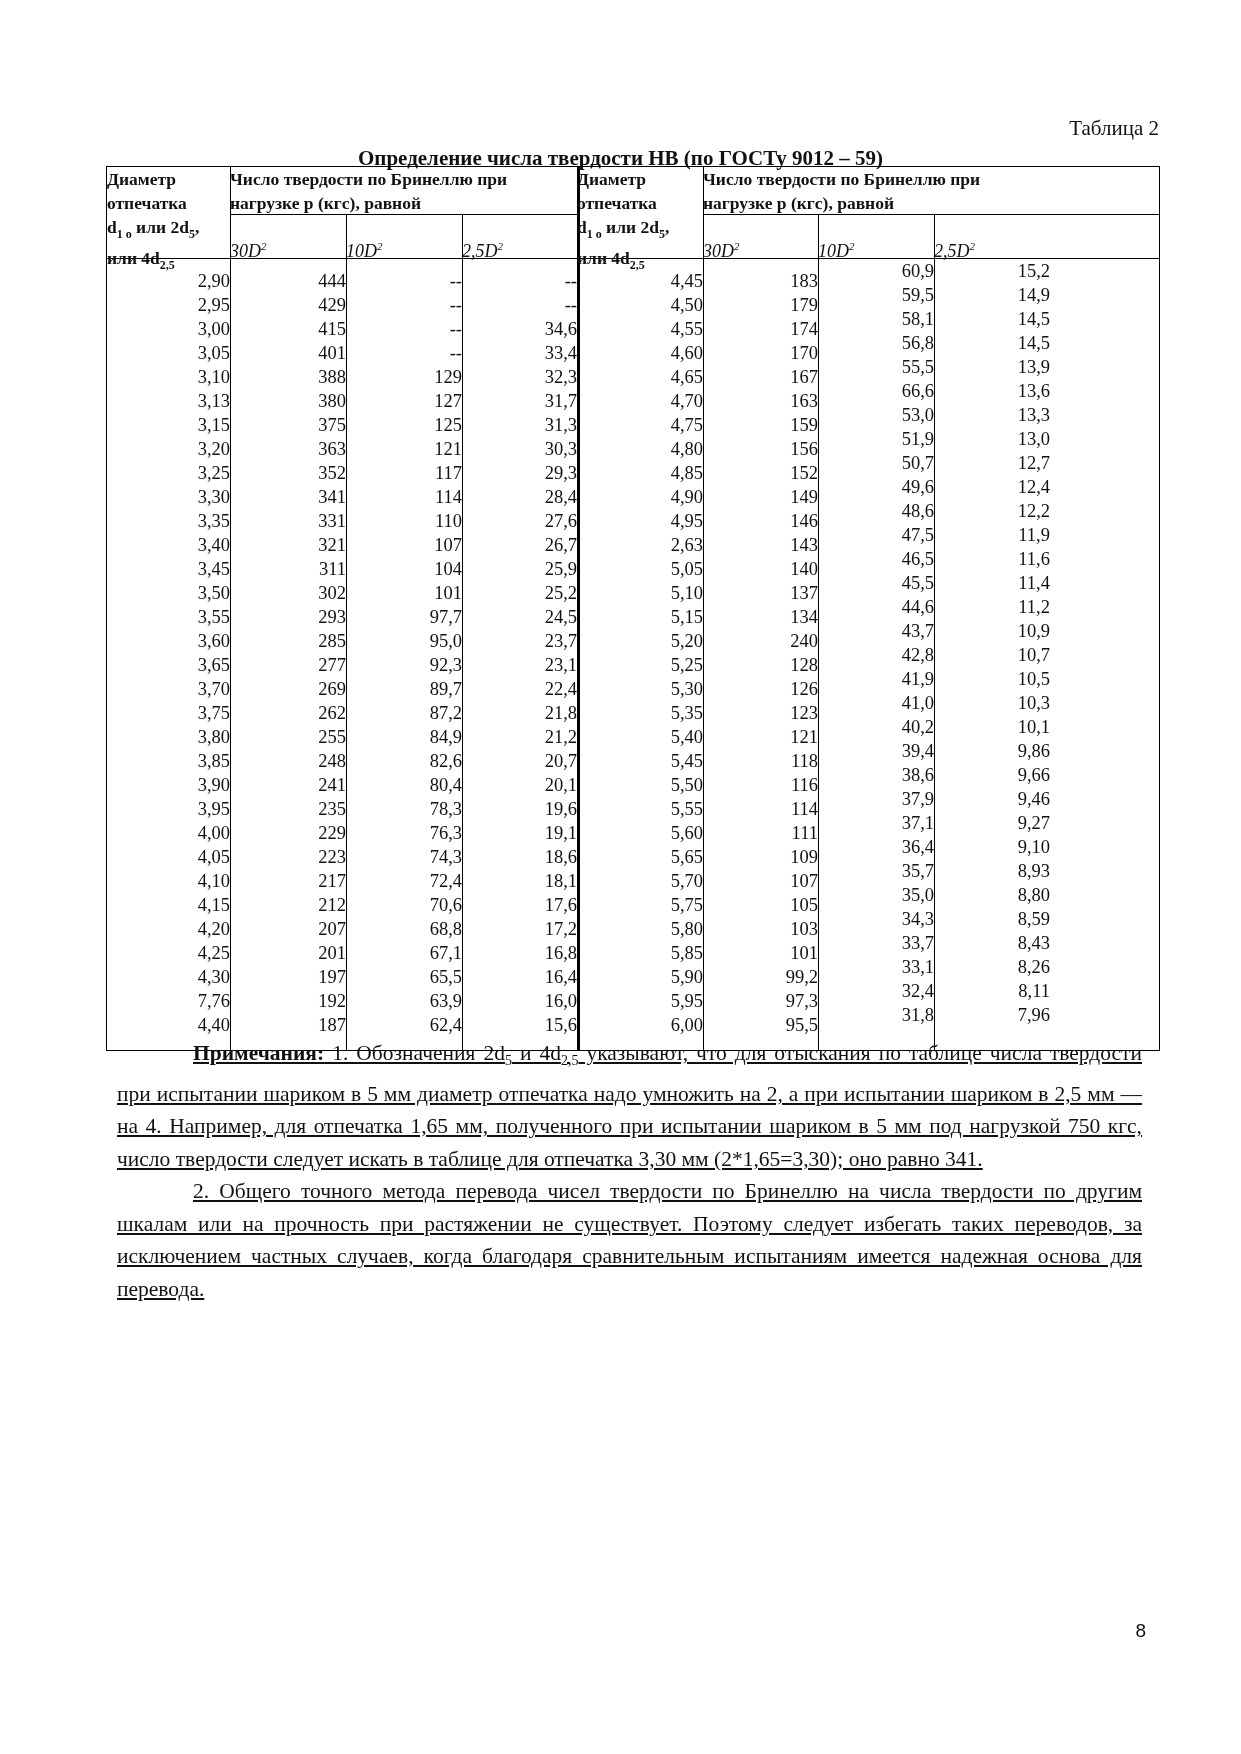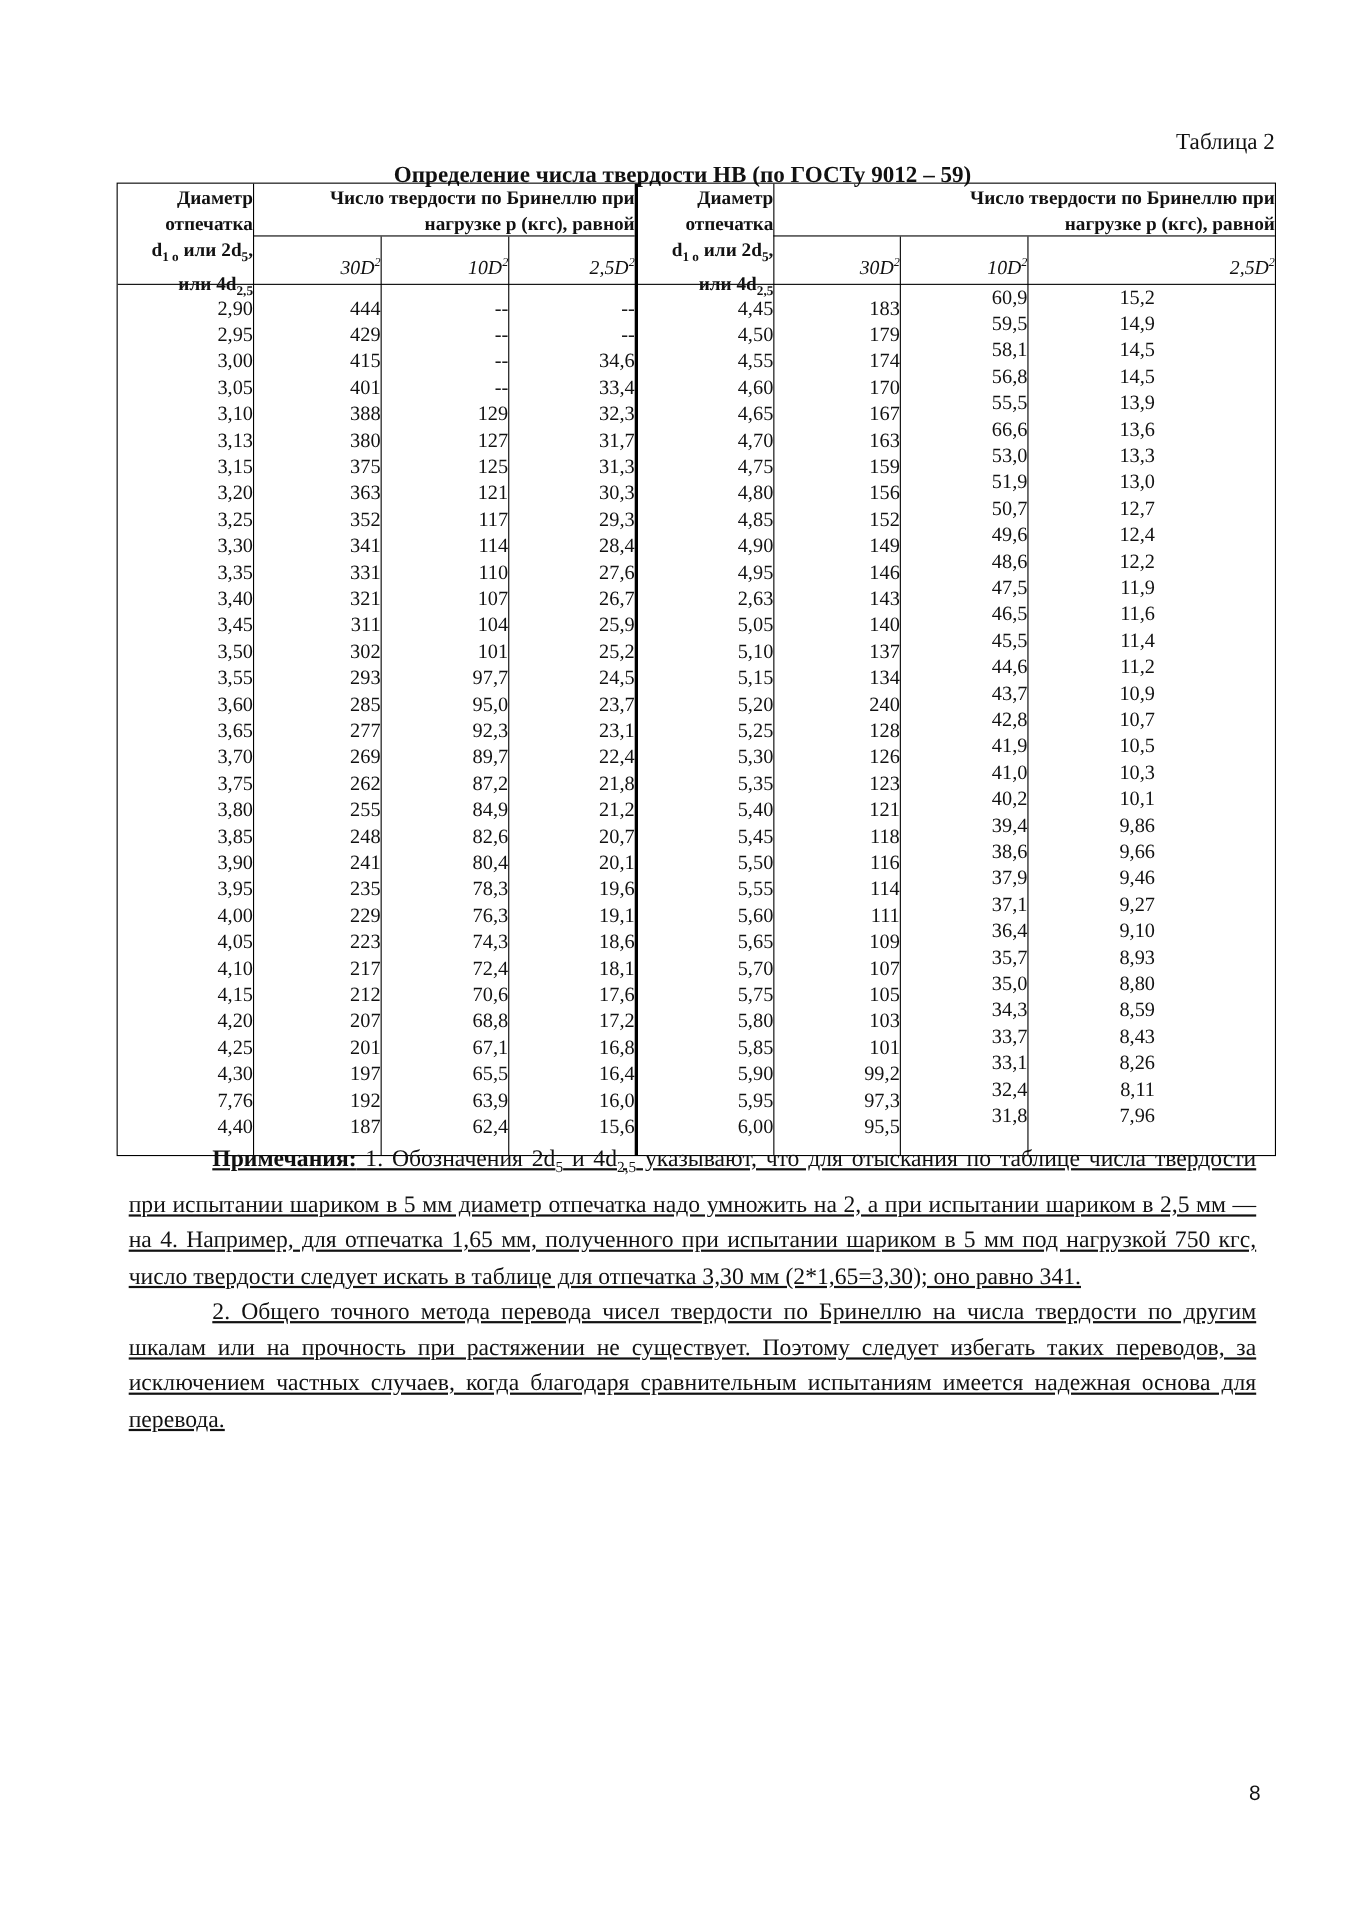--- a/index.html
+++ b/index.html
@@ -4,23 +4,23 @@
 <style>
   html, body { margin: 0; padding: 0; background: #ffffff; }
   body { width: 1241px; height: 1754px; position: relative; font-family: "Liberation Serif", serif; color: #111; }
   .table-label { position: absolute; top: 88px; right: 82px; font-size: 21px; margin-top: 28px; }
   .title { position: absolute; top: 122px; left: 0; width: 1241px; text-align: center; font-size: 21px; font-weight: bold; margin-top: 24px; }
   .tbl { position: absolute; left: 106px; top: 166px; width: 1054px; height: 885px; border: 1.5px solid #000; box-sizing: border-box; }
   .vline { position: absolute; top: 0; bottom: 0; border-left: 1.5px solid #000; }
   .vline.thick { border-left: 3px solid #000; }
   .vline.sub { top: 48px; }
   .hline { position: absolute; border-top: 1.5px solid #000; }
-  .hdr { position: absolute; text-align: right; font-weight: bold; font-size: 17.5px; line-height: 24px; }
+  .hdr { position: absolute; text-align: left; font-weight: bold; font-size: 17.5px; line-height: 24px; }
   .hdr sub { font-size: 12px; }
-  .sub-hdr { position: absolute; top: 54px; height: 36px; text-align: right; font-style: italic; font-size: 18px; line-height: 36px; }
+  .sub-hdr { position: absolute; top: 54px; height: 36px; text-align: left; font-style: italic; font-size: 18px; line-height: 51px; }
   .sub-hdr sup { font-size: 11px; }
   .col { position: absolute; text-align: right; font-size: 18.5px; }
   .col div { height: 24px; line-height: 24px; }
   .notes { position: absolute; left: 117px; width: 1025px; top: 1037px; font-size: 21.5px; line-height: 32.5px; text-align: justify; text-decoration: underline; }
   .notes p { margin: 0; text-indent: 76px; }
   .notes sub { font-size: 14px; }
   .page-num { position: absolute; right: 95px; top: 1620px; font-family: "Liberation Sans", sans-serif; font-size: 19px; }
 </style>
 </head>
 <body>

